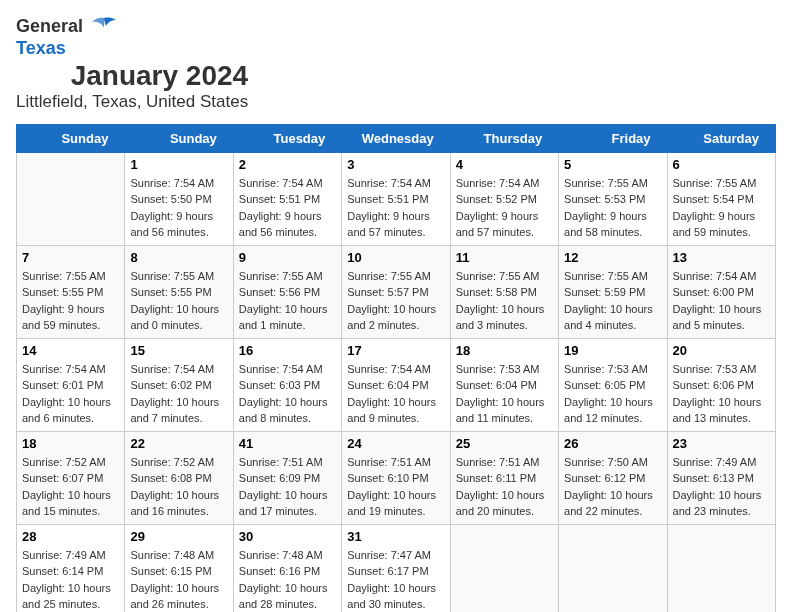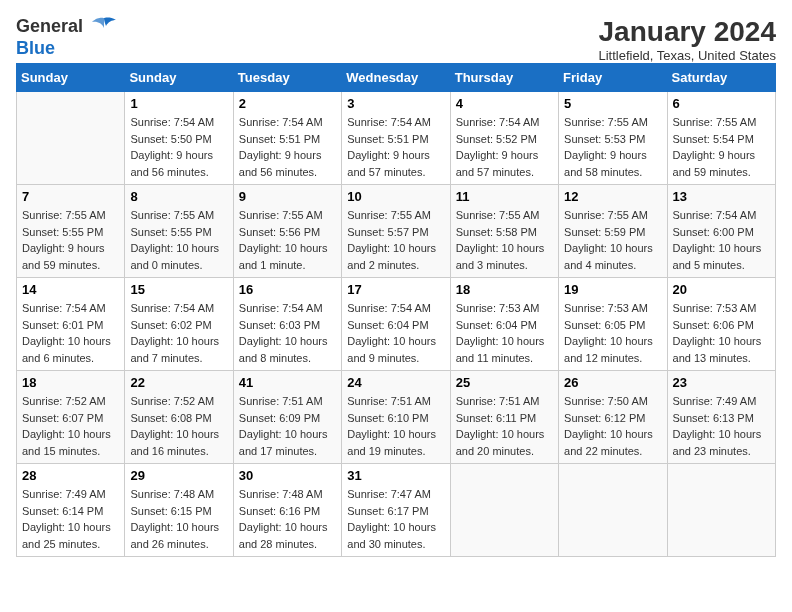--- a/index.html
+++ b/index.html
@@ -7,48 +7,50 @@
       font-family: Arial, sans-serif;
       background: #fff;
       width: 792px;
       min-height: 612px;
       padding: 16px;
     }
     .header {
       display: flex;
       justify-content: space-between;
       align-items: flex-start;
+      margin-bottom: 12px;
+      flex-direction: column;
     }
     .logo {
       display: flex;
       align-items: center;
     }
     .title-block {
       text-align: right;
     }
     .title-block h1 {
       font-size: 28px;
       font-weight: bold;
       color: #333;
     }
     .title-block h2 {
-      font-size: 13px;
+      font-size: 17px;
       font-weight: normal;
       color: #333;
     }
     table {
       width: 100%;
       border-collapse: collapse;
       font-size: 11px;
     }
     thead tr th {
       background-color: #1a6fc4;
       color: #fff;
-      padding: 6px 4px;
-      text-align: left;
+      padding: 6px 16px;
+      text-align: right;
       font-size: 13px;
       font-weight: bold;
       border: 1px solid #1a6fc4;
     }
     tbody tr td {
       border: 1px solid #ccc;
       padding: 4px 5px;
       vertical-align: top;
       min-height: 80px;
       width: calc(100% / 7);
@@ -75,21 +77,21 @@
     <div>
       <div style="display:flex; align-items:center;">
         <div style="font-size:18px; font-weight:bold; color:#333; line-height:1.2;">
           <span style="color:#333;">General</span>
           <svg width="28" height="22" viewBox="0 0 28 22" style="display:inline-block; vertical-align:middle; margin-left:2px;">
             <path d="M14 2 C14 2, 20 0, 26 4 C22 4, 18 6, 16 10 C15 7, 14 5, 14 2Z" fill="#1a6fc4"></path>
             <path d="M14 2 C14 2, 8 0, 2 6 C7 5, 12 7, 14 12 C14 9, 14 5, 14 2Z" fill="#1a6fc4" opacity="0.7"></path>
           </svg>
         </div>
       </div>
-      <div style="font-size:18px; font-weight:bold; color:#1a6fc4; line-height:1.2;">Blue</div>
+      <div style="font-size:18px; font-weight:bold; color:#1a6fc4; line-height:1.2;">Texas</div>
     </div>
   </div>
   <div class="title-block">
     <h1>January 2024</h1>
     <h2>Littlefield, Texas, United States</h2>
   </div>
 </div>
 
 <table>
   <thead>

